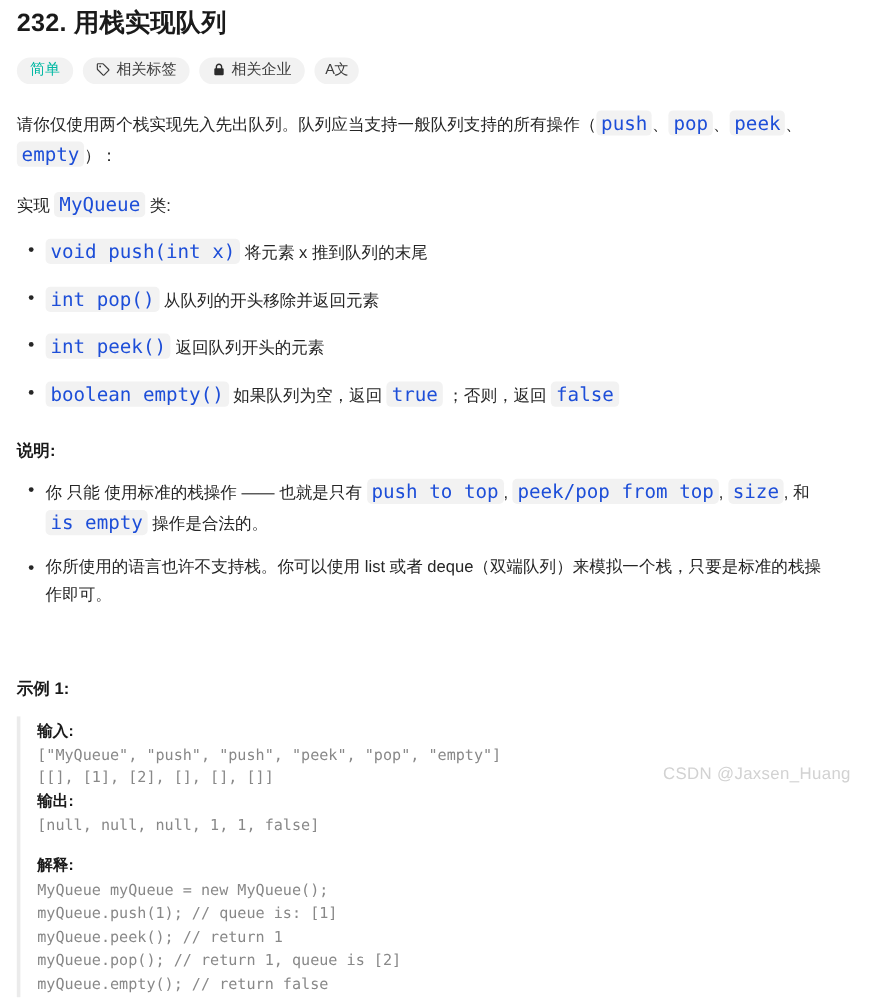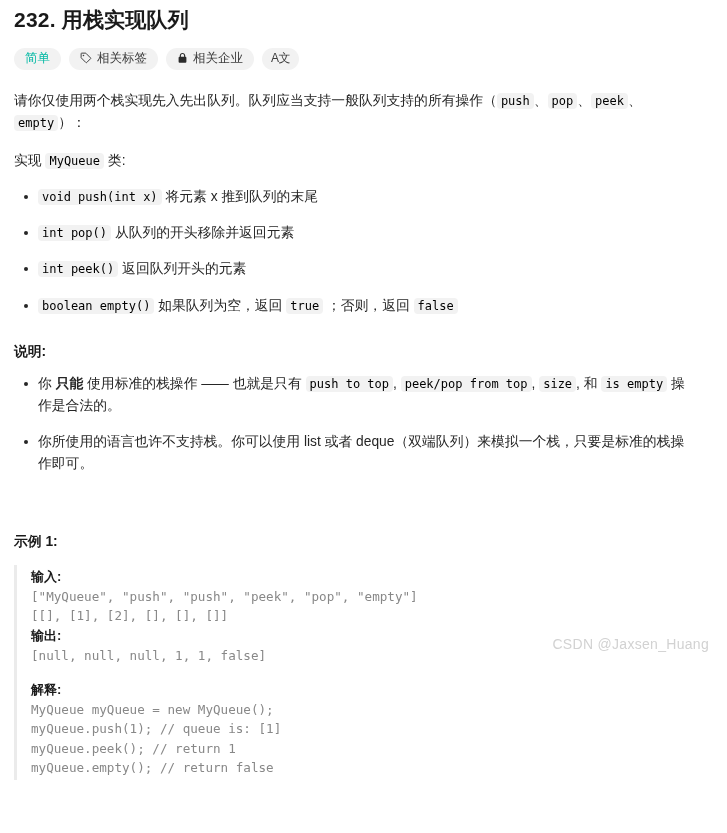--- a/index.html
+++ b/index.html
@@ -69,22 +69,22 @@
     line-height: 1.6;
     color: #262626;
     margin-top: 20px;
   }
   .para.tight { margin-top: 16px; }
   code.inline {
     font-family: "DejaVu Sans Mono", "Liberation Mono", monospace;
     background: #f2f2f2;
     border-radius: 4px;
     padding: 1px 4px;
-    font-size: 12px;
-    color: #000000;
+    font-size: 16px;
+    color: #1d4ed8;
     white-space: nowrap;
   }
   ul.bullets {
     margin: 12px 18px 0 0;
     padding-left: 24px;
     list-style: none;
   }
   ul.bullets li {
     position: relative;
     font-size: 13.8px;
@@ -103,21 +103,21 @@
     border-radius: 50%;
     background: #262626;
   }
   .section-title {
     font-size: 13.8px;
     font-weight: 700;
     color: #1a1a1a;
     margin-top: 26px;
   }
   .section-title.spaced { margin-top: 58px; }
-  b.strong { font-weight: 700; text-align: center; }
+  b.strong { font-weight: 400; text-align: center; }
   
   .example-block {
     margin-top: 14px;
     border-left: 3px solid #ebebeb;
     padding: 2px 0 2px 14px;
   }
   .code-line {
     font-family: "DejaVu Sans Mono", "Liberation Mono", monospace;
     font-size: 12.6px;
     line-height: 1.55;
@@ -204,18 +204,19 @@
     <div class="code-line label">输入:</div>
     <div class="code-line">["MyQueue", "push", "push", "peek", "pop", "empty"]</div>
     <div class="code-line">[[], [1], [2], [], [], []]</div>
     <div class="code-line label">输出:</div>
     <div class="code-line">[null, null, null, 1, 1, false]</div>
     <div class="block-gap"></div>
     <div class="code-line label">解释:</div>
     <div class="code-line">MyQueue myQueue = new MyQueue();</div>
     <div class="code-line">myQueue.push(1); // queue is: [1]</div>
     <div class="code-line">myQueue.peek(); // return 1</div>
+    <div class="code-line">myQueue.pop(); // return 1, queue is [2]</div>
     <div class="code-line">myQueue.empty(); // return false</div>
   </div>
 
   <div class="watermark">CSDN @Jaxsen_Huang</div>
 
 </div>
 
 </body></html>

